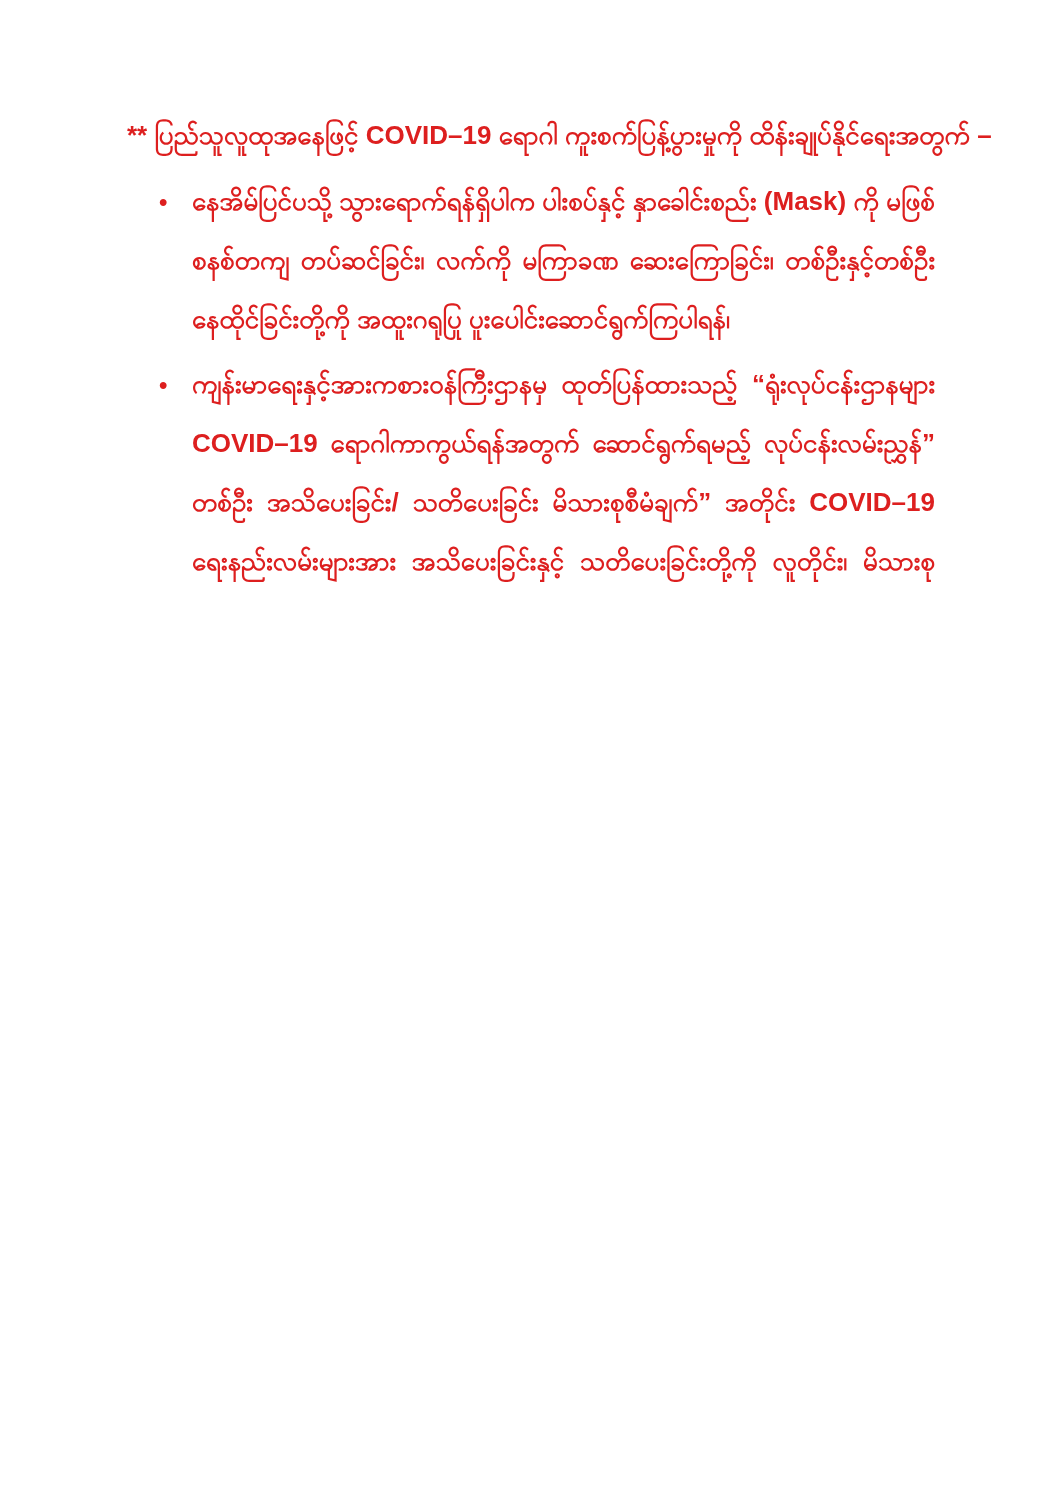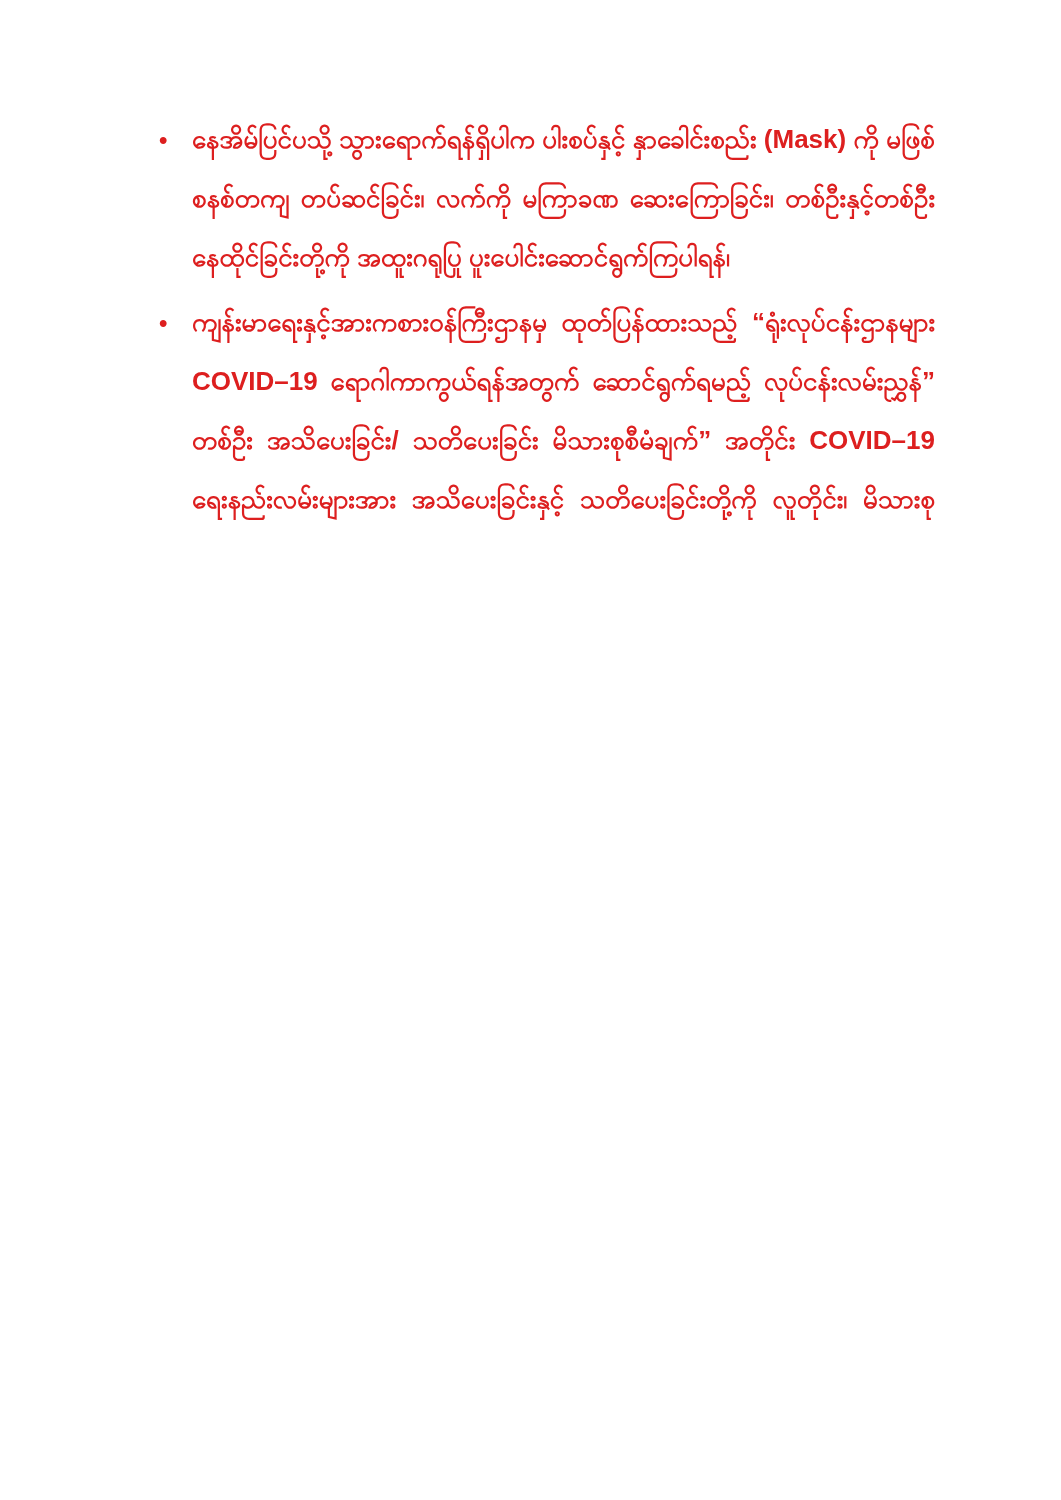--- a/index.html
+++ b/index.html
@@ -56,20 +56,21 @@
     text-align: left;
     text-align-last: left;
   }
 </style>
 </head>
 <body>
 
 <div class="page">
   <div class="content">
 
+    <p class="heading">** ပြည်သူလူထုအနေဖြင့် COVID–19 ရောဂါ ကူးစက်ပြန့်ပွားမှုကို ထိန်းချုပ်နိုင်ရေးအတွက် –</p>
 
     <div class="bullet-item">
       <span class="bullet-dot">•</span>
       <div class="line">နေအိမ်ပြင်ပသို့ သွားရောက်ရန်ရှိပါက ပါးစပ်နှင့် နှာခေါင်းစည်း (Mask) ကို မဖြစ်မနေ</div>
       <div class="line">စနစ်တကျ တပ်ဆင်ခြင်း၊ လက်ကို မကြာခဏ ဆေးကြောခြင်း၊ တစ်ဦးနှင့်တစ်ဦး ခပ်ခွာခွာ</div>
       <div class="line last">နေထိုင်ခြင်းတို့ကို အထူးဂရုပြု ပူးပေါင်းဆောင်ရွက်ကြပါရန်၊</div>
     </div>
 
     <div class="bullet-item">
       <span class="bullet-dot">•</span>

